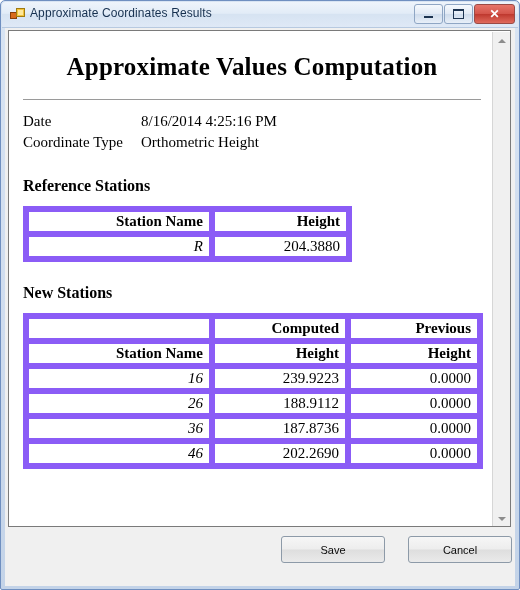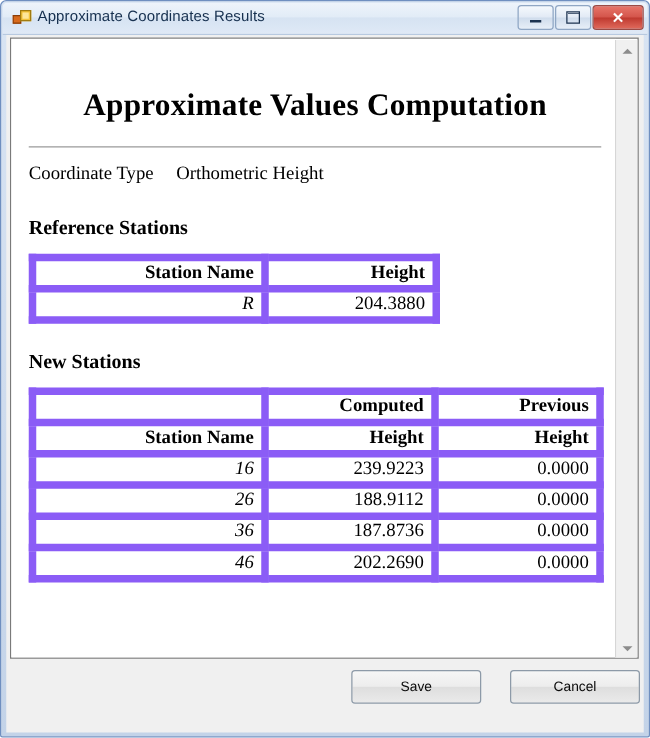--- a/index.html
+++ b/index.html
@@ -115,21 +115,21 @@
     font-family: "Liberation Serif", serif;
     color: #000000;
   }
 
   #report-title {
     text-align: center;
     font-family: "Liberation Serif", serif;
     font-weight: bold;
     font-size: 25px;
     margin: 0;
-    padding-top: 40px;
+    padding-top: 22px;
     letter-spacing: 0.2px;
   }
   #title-rule {
     margin-top: 18px;
     height: 1px;
     background: #9a9a9a;
     width: 100%;
   }
 
   .meta-table {
@@ -271,20 +271,24 @@
     <div id="doc-panel">
       <div id="doc-inner">
         <div id="doc-content">
 
           <div id="report-title">Approximate Values Computation</div>
           <div id="title-rule"></div>
 
           <table class="meta-table">
             <tbody>
               <tr>
+                <td class="meta-label">Date</td>
+                <td class="meta-value">8/16/2014 4:25:16 PM</td>
+              </tr>
+              <tr>
                 <td class="meta-label">Coordinate Type</td>
                 <td class="meta-value">Orthometric Height</td>
               </tr>
             </tbody>
           </table>
 
           <div class="section-head">Reference Stations</div>
 
           <table class="data" id="ref-table">
             <colgroup>

